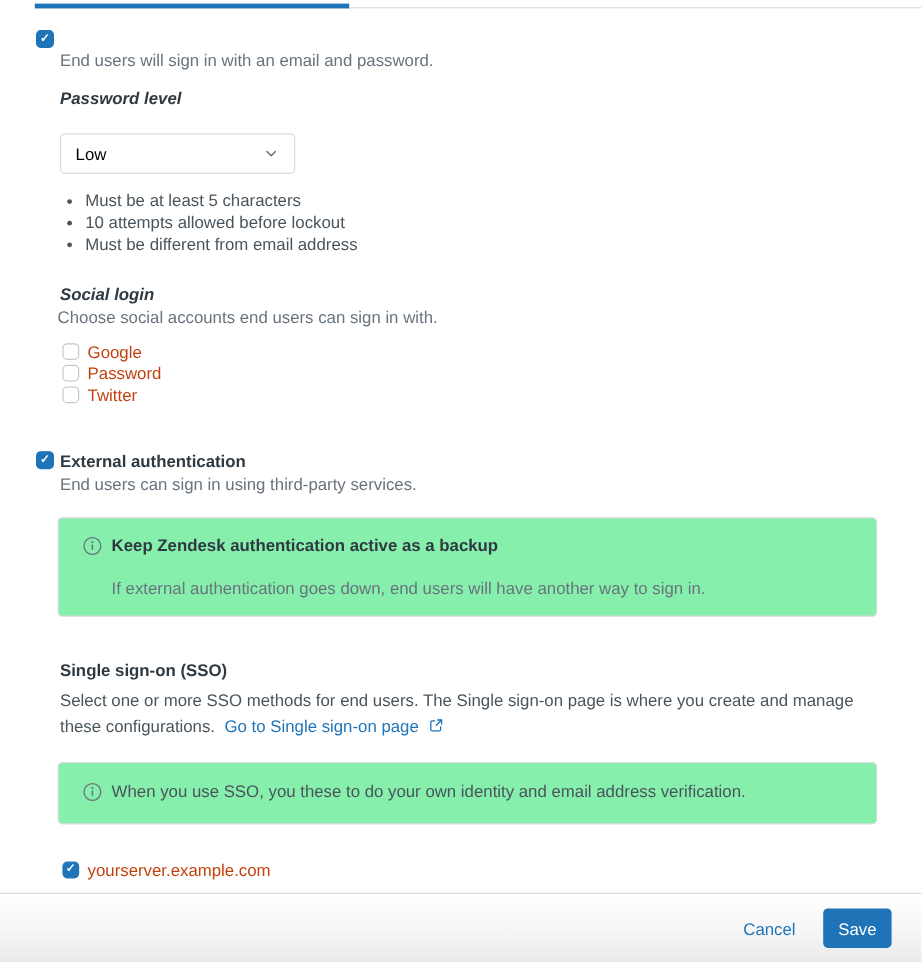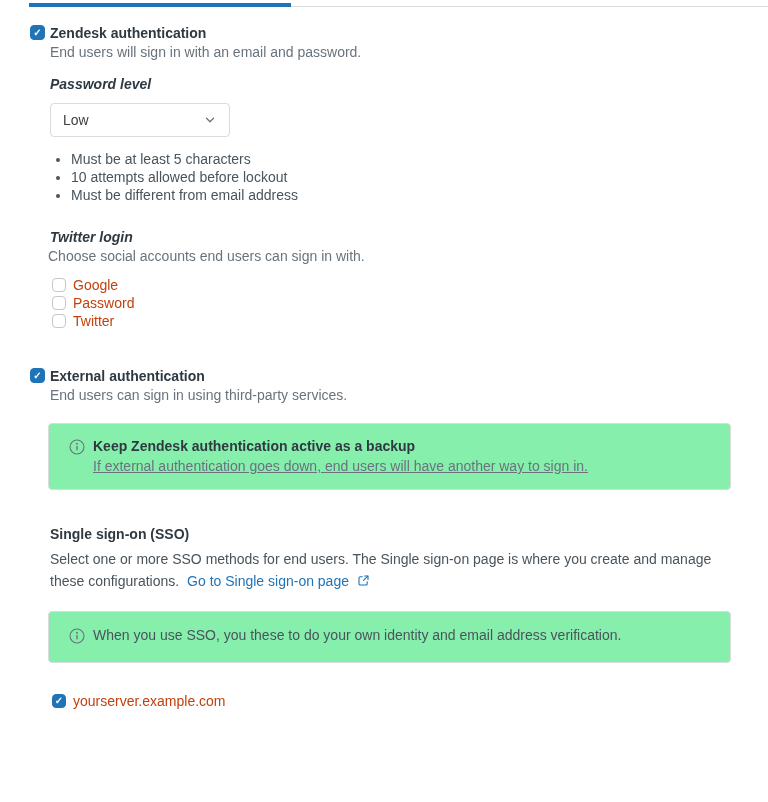--- a/index.html
+++ b/index.html
@@ -29,44 +29,44 @@
   .checkbox.checked .check-glyph { display:block; }
 
   .check-row { display:flex; align-items:flex-start; gap:5px; margin-left:30px; }
   .row-label { font-weight:bold; color:#2f3941; line-height:18px; }
 
   .desc { margin:1px 37px 0 50px; color:#68737d; line-height:19px; }
 
   .subheading { margin:13px 0 0 50px; font-weight:bold; color:#2f3941; line-height:18px;font-style:italic; }
 
   .select {
-    margin:10px 0 0 50px; width:180px; height:34px;
+    margin:20px 0 0 50px; width:196px; height:34px;
     border:1px solid #d8dcde; border-radius:4px; background:#fff;
     display:flex; align-items:center; justify-content:space-between;
-    padding:0 12px; color:#404040; cursor:pointer;
+    padding:0 12px; color:#000000; cursor:pointer;
   }
 
   .rules { margin:13px 0 12px 50px; padding-left:21px; color:#49545c; }
   .rules li { line-height:18px; }
 
   .social-options { margin:11px 0 0 52px; }
   .option-row { display:flex; align-items:flex-start; gap:7px; height:18px; }
   .option-row .checkbox { width:14px; height:14px; margin-top:1px; }
   .option-label { color:#c2410c; line-height:17px; cursor:pointer; }
 
   .section-gap { margin-top:36px; }
 
   .notice {
     margin:18px 37px 0 48px;
     background:#86efac; border:1px solid #d8dcde; border-radius:4px;
     padding:14px 20px; display:flex; gap:8px; align-items:flex-start;
   }
   .notice-icon { flex:none; margin-top:1px; }
   .notice-title { font-weight:bold; color:#2f3941; line-height:17px; }
-  .notice-desc { color:#68737d; line-height:17px; margin-top:3px;text-decoration:underline; }
+  .notice-desc { color:#68737d; line-height:17px; margin-top:19px; }
   .notice-text { color:#49545c; line-height:17px; }
 
   .sso-heading { margin:35px 0 0 50px; font-weight:bold; line-height:18px; }
   .sso-desc { margin:5px 37px 0 50px; color:#49545c; line-height:22px; }
   .link { color:#1f73b7; text-decoration:none; cursor:pointer; }
   .ext-icon { margin-left:4px; vertical-align:-1px; }
 
   .server-row { margin:30px 0 0 52px; display:flex; align-items:flex-start; gap:7px; }
   .server-row .checkbox { width:14px; height:14px; margin-top:1px; }
 
@@ -91,42 +91,41 @@
 
   <div class="tabbar">
     <div class="tab-indicator"></div>
   </div>
 
   <section style="margin-top:17px;">
     <div class="check-row">
       <span class="checkbox checked">
         <span class="check-glyph">✓</span>
       </span>
-      <span class="row-label">Zendesk authentication</span>
     </div>
     <div class="desc">End users will sign in with an email and password.</div>
 
     <div class="subheading">Password level</div>
 
     <div class="select">
       <span>Low</span>
       <span style="display:inline-flex;">
         <svg width="14" height="14" viewBox="0 0 14 14">
           <path d="M3.5 5.3 L7 8.8 L10.5 5.3" fill="none" stroke="#68737d" stroke-width="1.3" stroke-linecap="round" stroke-linejoin="round"></path>
         </svg>
       </span>
     </div>
 
     <ul class="rules">
       <li>Must be at least 5 characters</li>
       <li>10 attempts allowed before lockout</li>
       <li>Must be different from email address</li>
     </ul>
 
-    <div class="subheading" style="margin-top:24px;">Twitter login</div>
+    <div class="subheading" style="margin-top:24px;">Social login</div>
     <div class="desc" style="margin-left:48px;">Choose social accounts end users can sign in with.</div>
 
     <div class="social-options">
       <div class="option-row">
         <span class="checkbox">
           
         </span>
         <span class="option-label">Google</span>
       </div>
       <div class="option-row">
@@ -193,14 +192,18 @@
     </div>
 
     <div class="server-row">
       <span class="checkbox checked">
         <span class="check-glyph">✓</span>
       </span>
       <span class="option-label">yourserver.example.com</span>
     </div>
   </section>
 
+  <div class="footer">
+    <a class="cancel">Cancel</a>
+    <button class="save-btn">Save</button>
+  </div>
 
 </div>
 
 </body></html>

